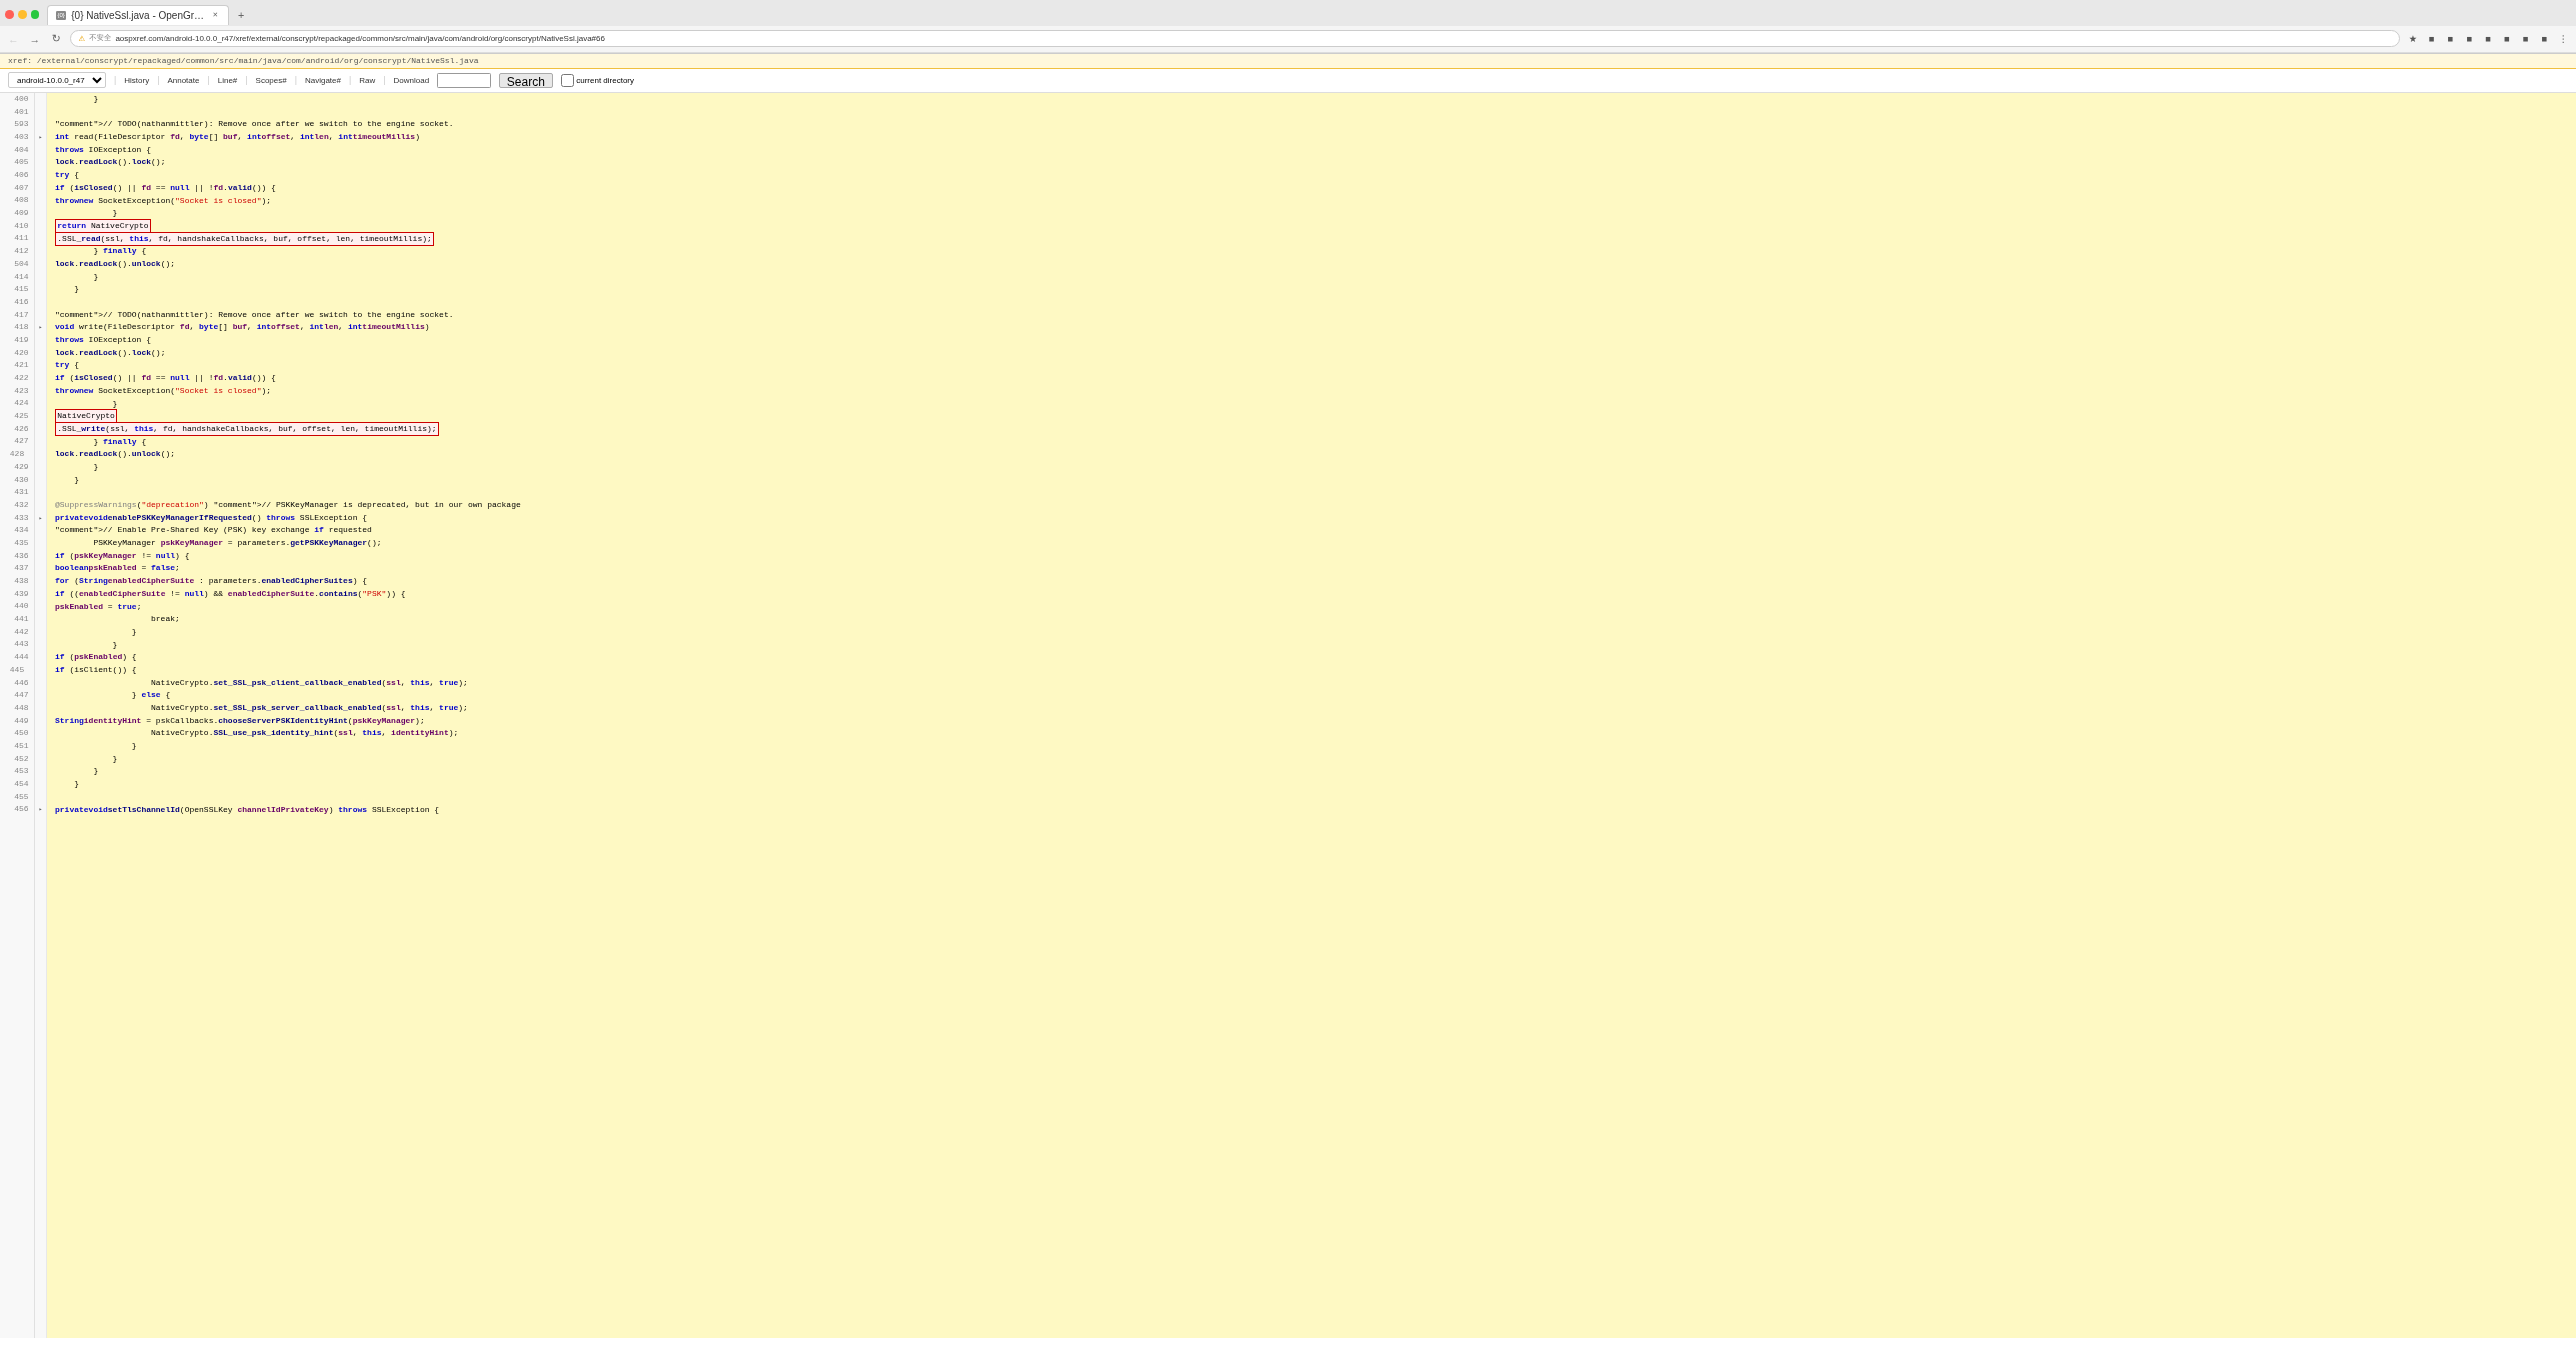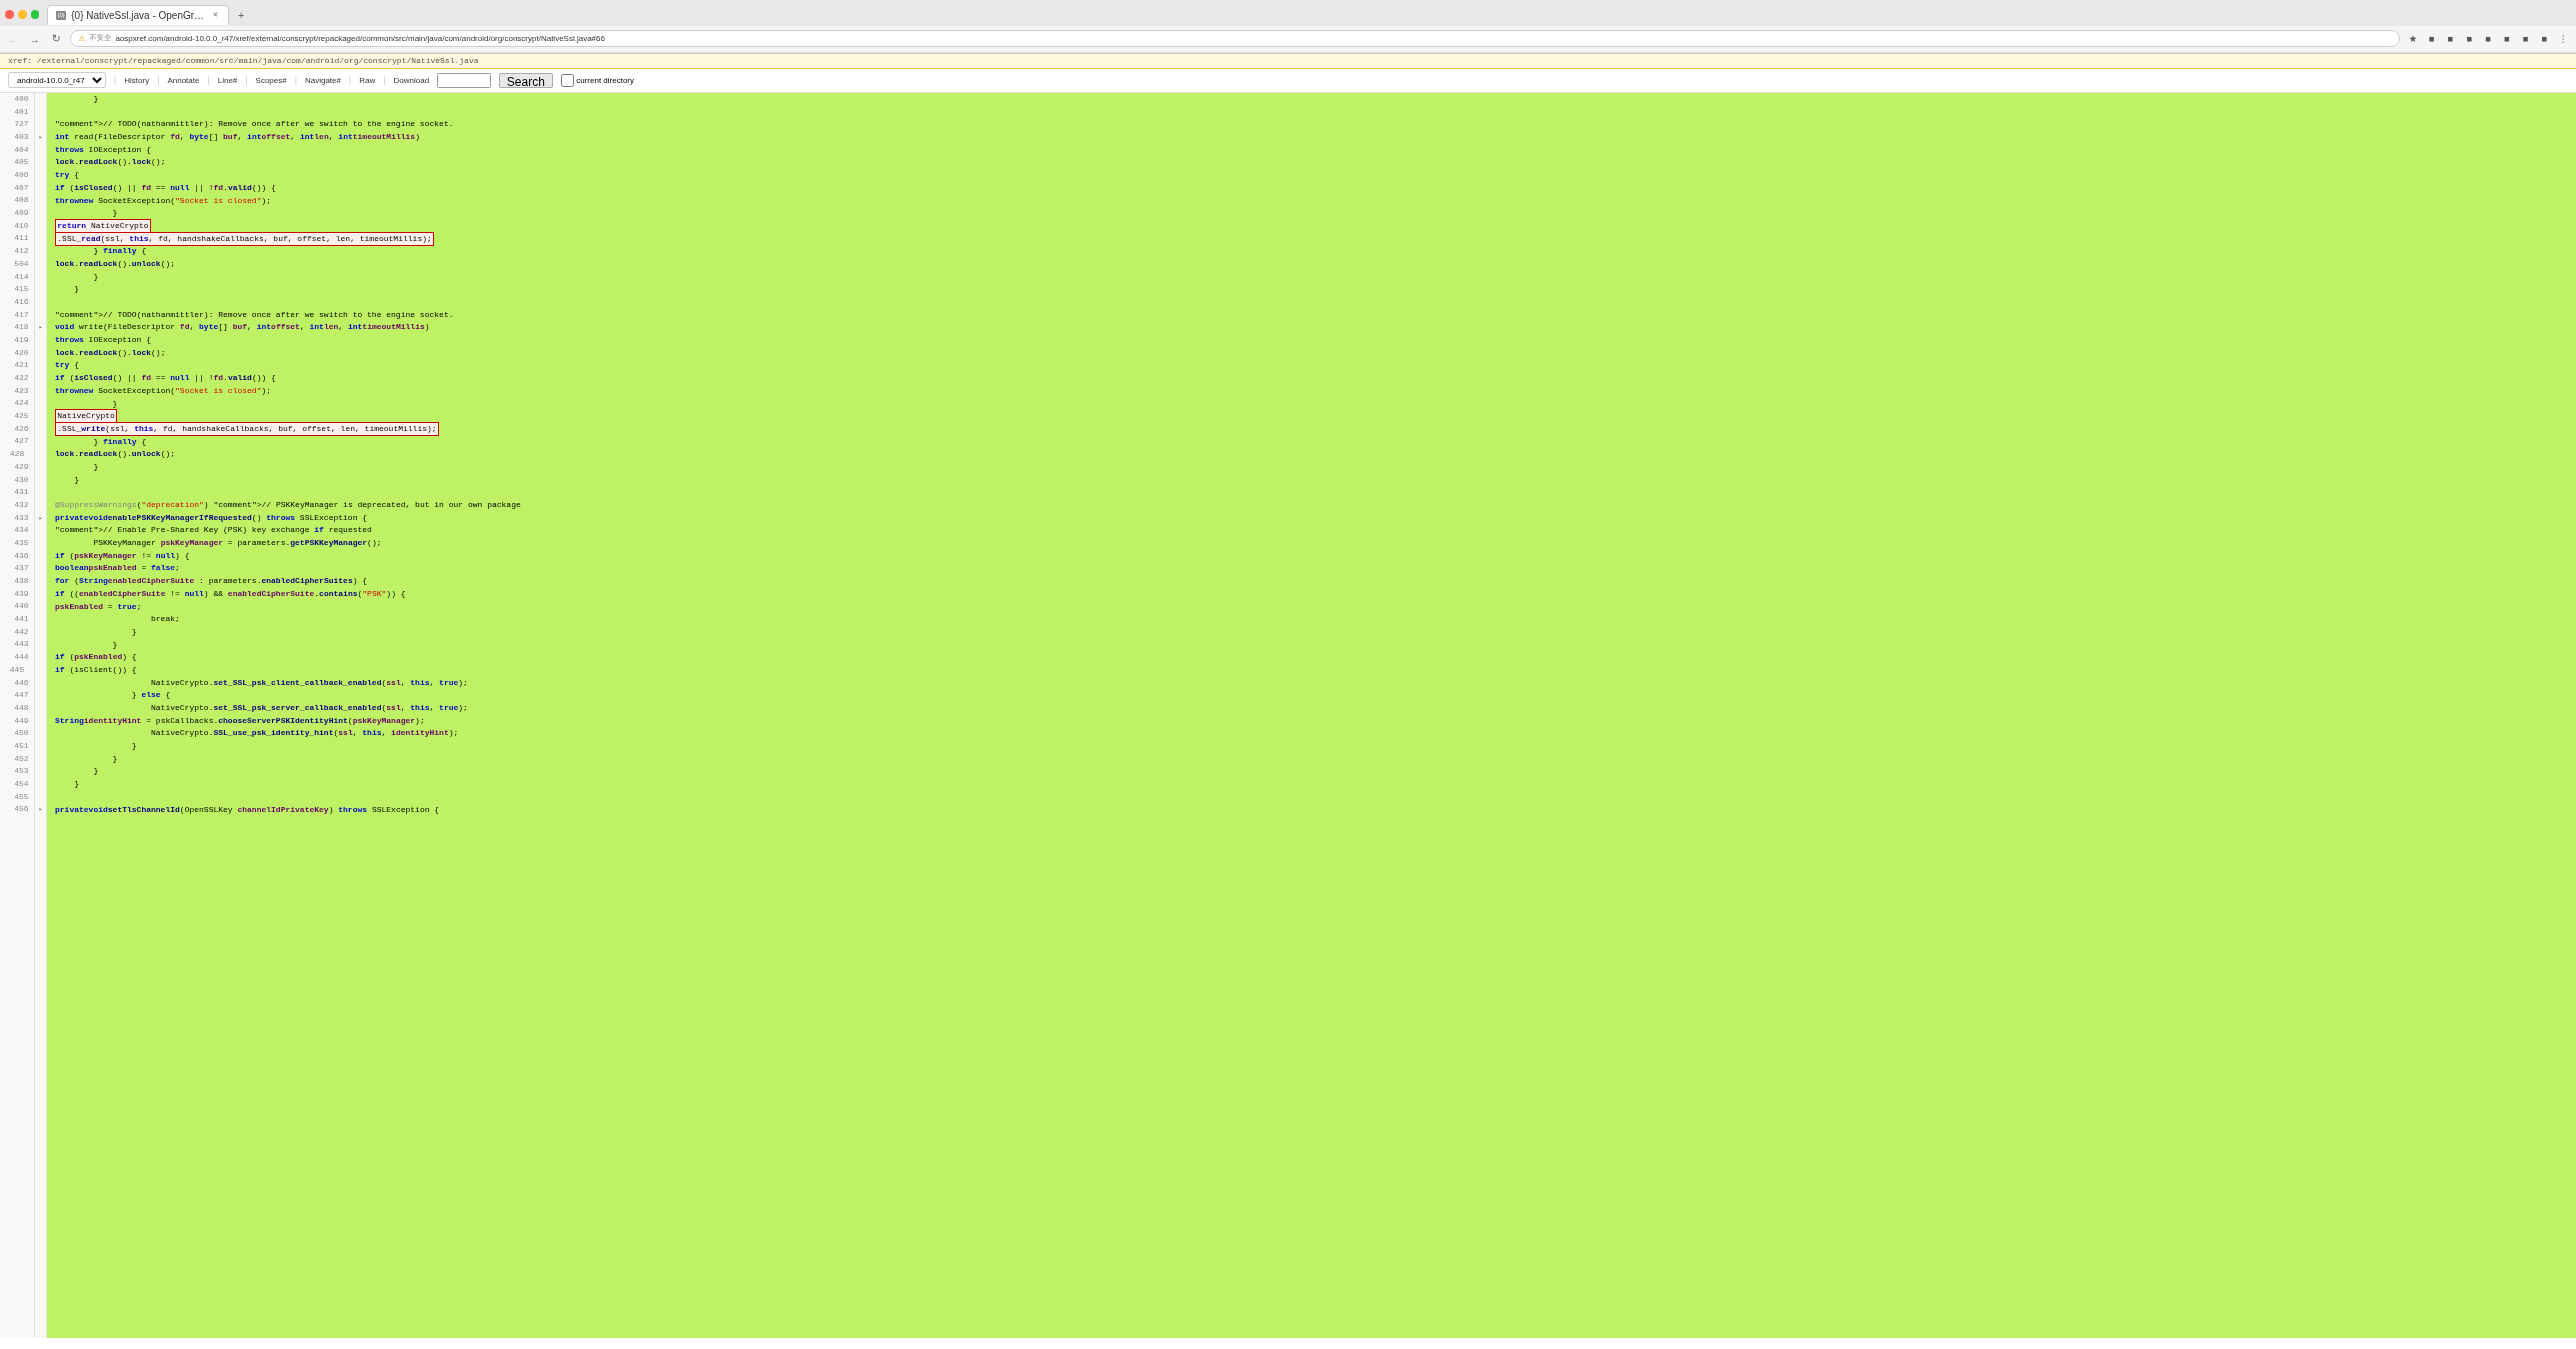--- a/index.html
+++ b/index.html
@@ -194,21 +194,21 @@
     }
 
     
     .code-area {
       display: flex;
       font-family: 'Courier New', Courier, monospace;
       font-size: 8px;
       line-height: 1.55;
       overflow-y: auto;
       height: calc(100vh - 104px);
-      background: #bef264;
+      background: #fef9c3;
     }
     .line-numbers {
       min-width: 35px;
       background: #f8f8f8;
       border-right: 0.7px solid #e0e0e0;
       padding: 0 5.4px;
       text-align: right;
       color: #888;
       user-select: none;
     }
@@ -327,21 +327,21 @@
   <label class="toolbar-checkbox">
     <input type="checkbox" style="">
     <span>current directory</span>
   </label>
 </div>
 
 <div class="code-area">
   <div class="line-numbers" id="line-numbers">
       <div class="line-num" style="height: 12.7px; line-height: 12.7px;">400</div>
       <div class="line-num" style="height: 12.7px; line-height: 12.7px;">401</div>
-      <div class="line-num" style="height: 12.7px; line-height: 12.7px;">727</div>
+      <div class="line-num" style="height: 12.7px; line-height: 12.7px;">593</div>
       <div class="line-num" style="height: 12.7px; line-height: 12.7px;">403</div>
       <div class="line-num" style="height: 12.7px; line-height: 12.7px;">404</div>
       <div class="line-num" style="height: 12.7px; line-height: 12.7px;">405</div>
       <div class="line-num" style="height: 12.7px; line-height: 12.7px;">406</div>
       <div class="line-num" style="height: 12.7px; line-height: 12.7px;">407</div>
       <div class="line-num" style="height: 12.7px; line-height: 12.7px;">408</div>
       <div class="line-num" style="height: 12.7px; line-height: 12.7px;">409</div>
       <div class="line-num" style="height: 12.7px; line-height: 12.7px;">410</div>
       <div class="line-num" style="height: 12.7px; line-height: 12.7px;">411</div>
       <div class="line-num" style="height: 12.7px; line-height: 12.7px;">412</div>

